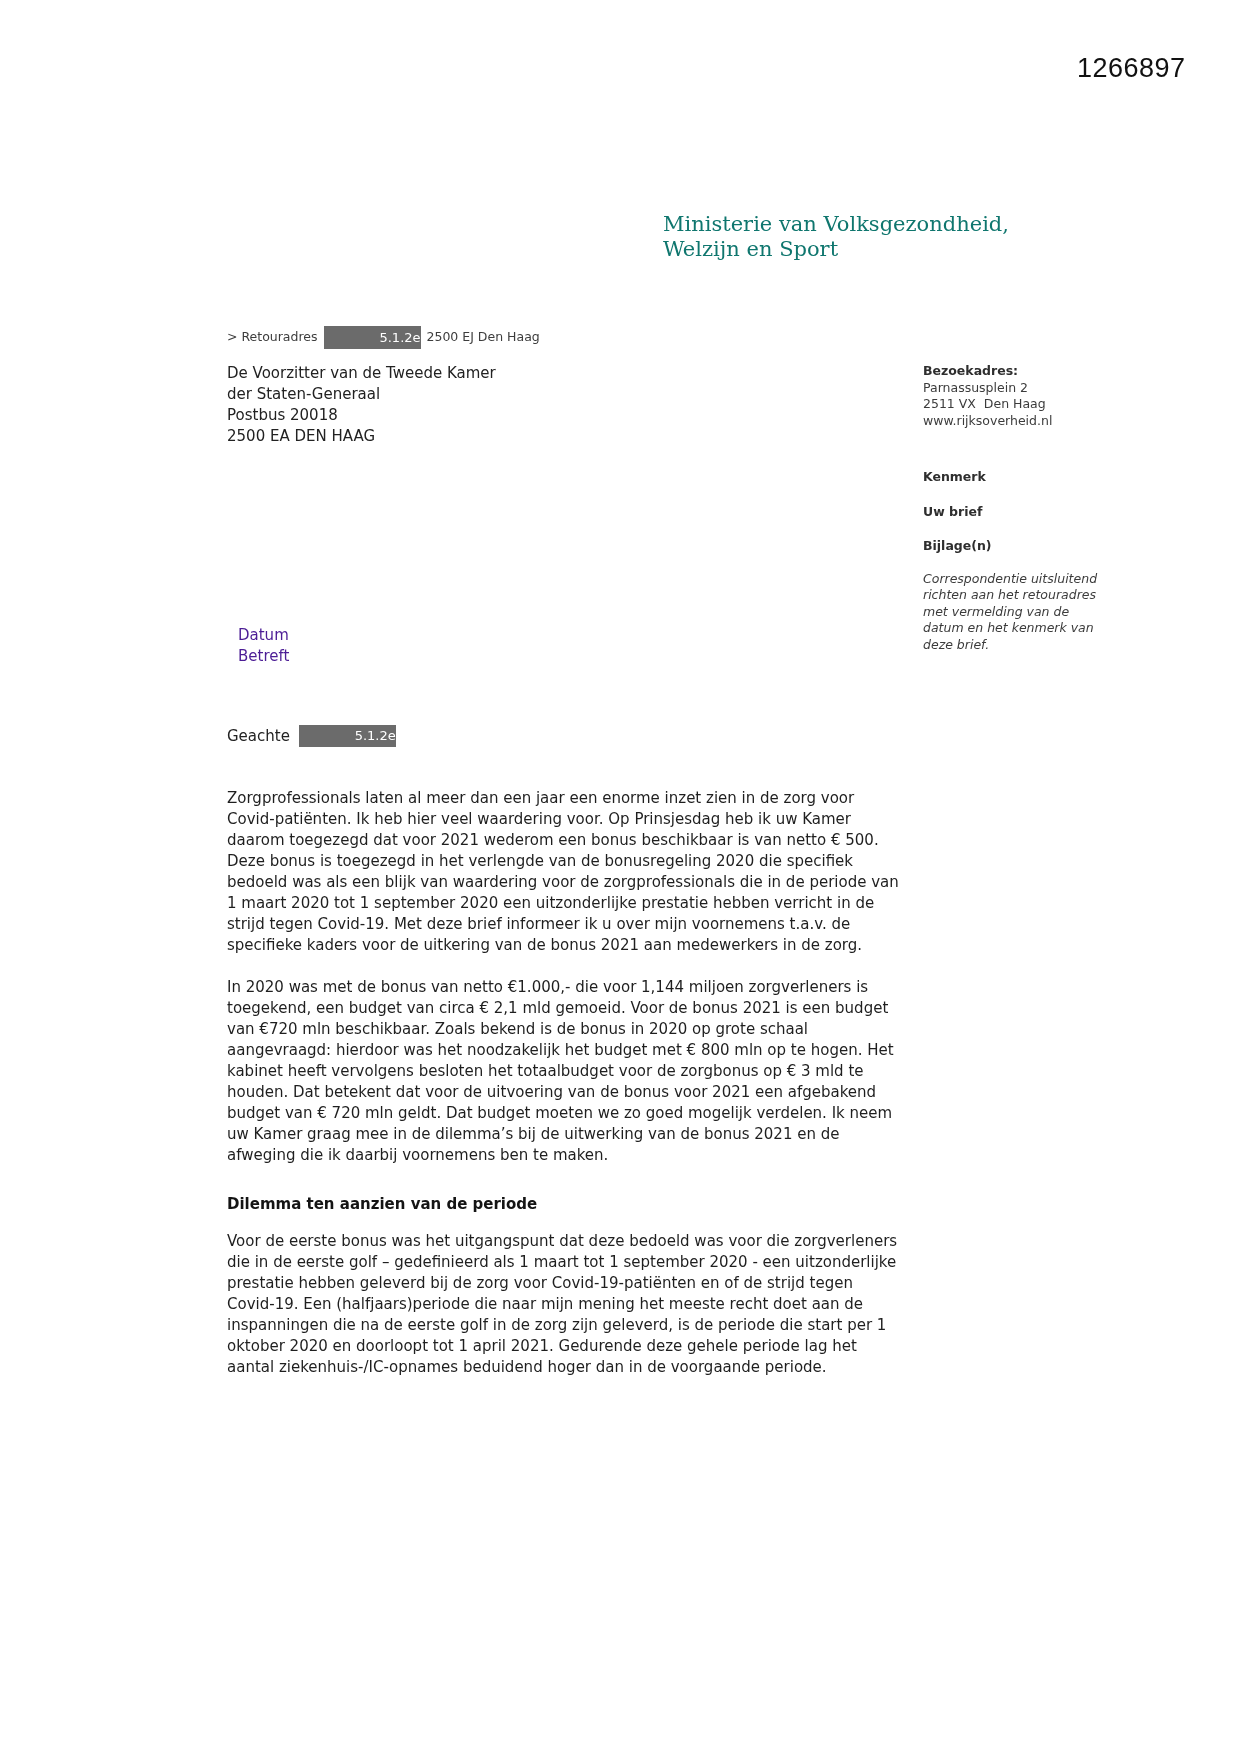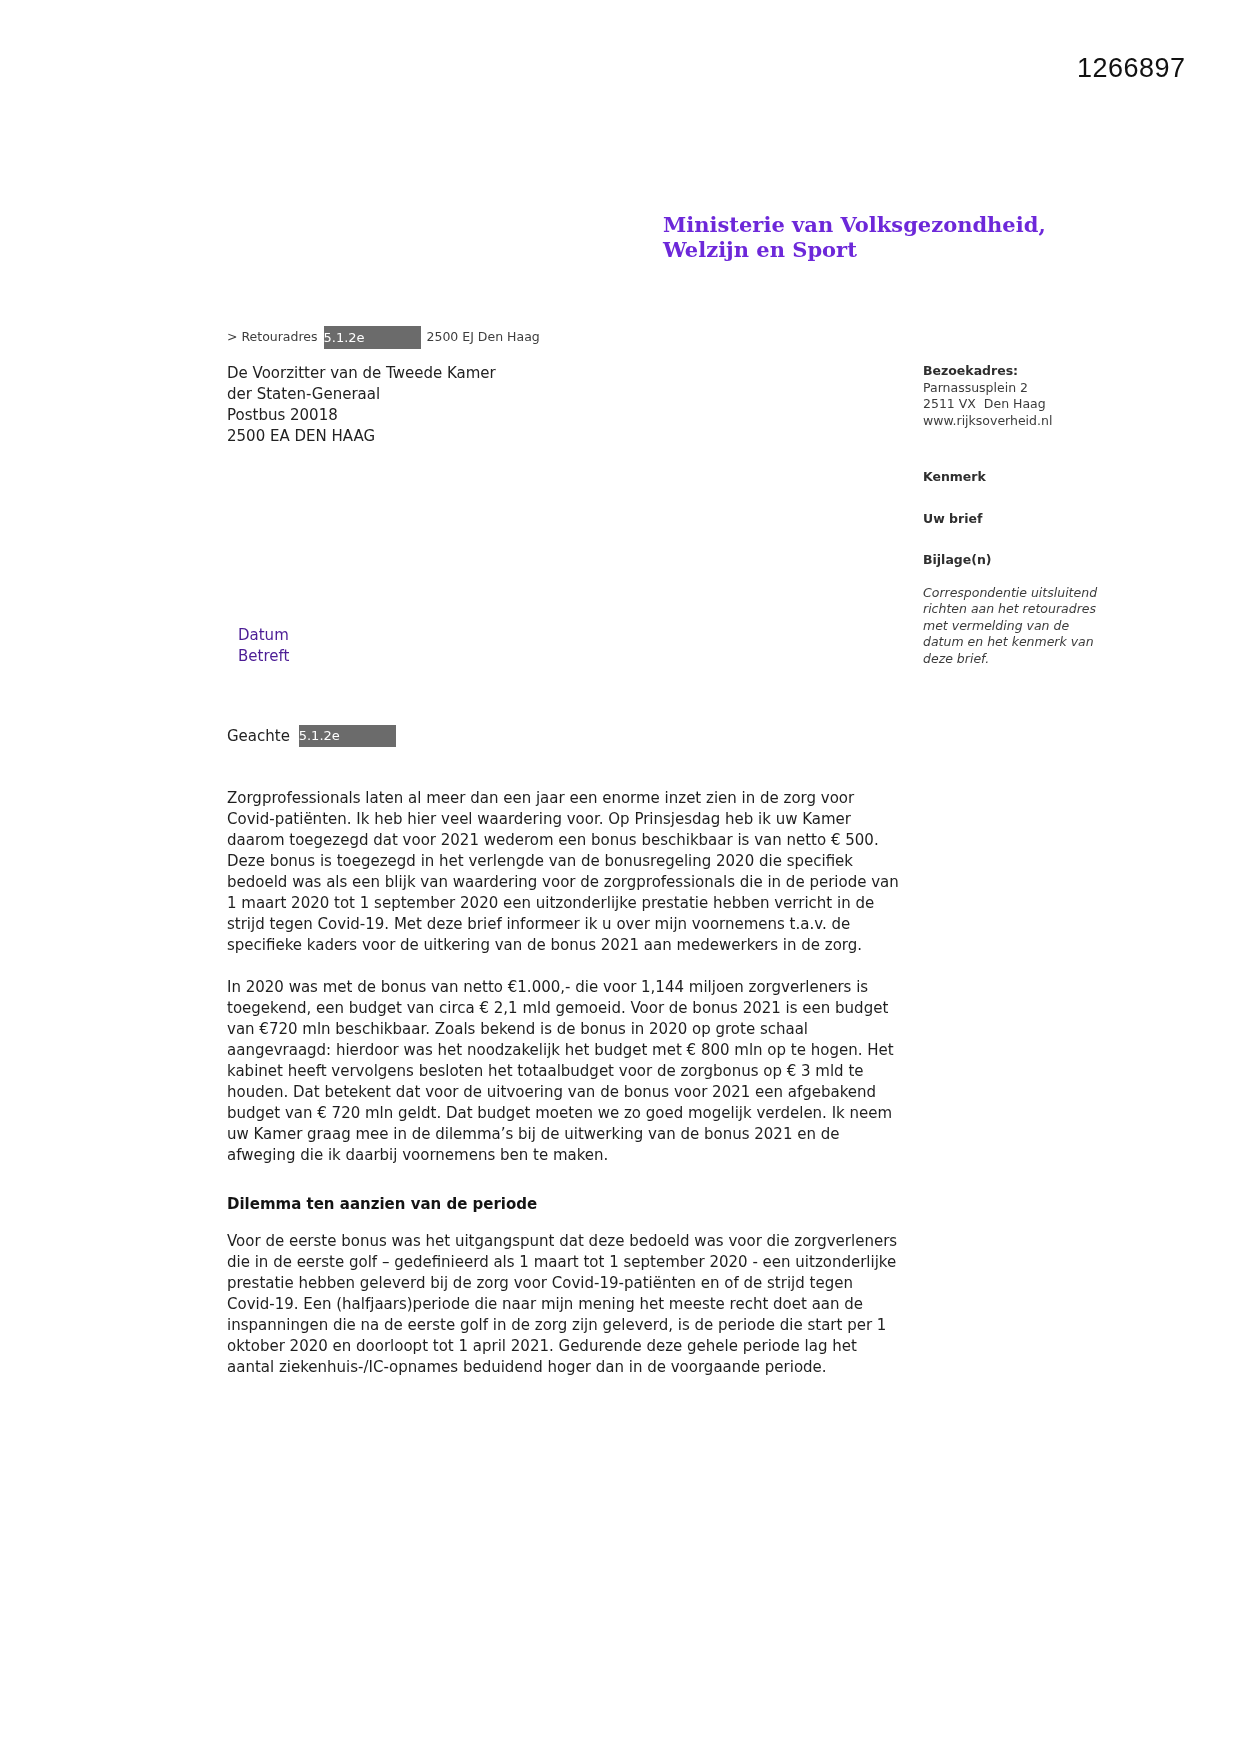--- a/index.html
+++ b/index.html
@@ -25,37 +25,36 @@
     color: #111;
     font-family: "Liberation Sans", sans-serif;
   }
   .ministry {
     position: absolute;
     top: 212px;
     left: 663px;
     font-family: "DejaVu Serif", "Liberation Serif", serif;
     font-size: 21px;
     line-height: 25px;
-    color: #6d28d9;
-    font-weight: bold;
+    color: #0f766e;
   }
   .retour {
     position: absolute;
     top: 325px;
     left: 227px;
     font-size: 12.5px;
     color: #3d3d3d;
     white-space: nowrap;
     line-height: 23px;
   }
   .redaction {
     display: inline-block;
     background: var(--redaction-bg, #6b6b6b);
     color: var(--redaction-text, #ffffff);
-    text-align: left;
+    text-align: right;
     vertical-align: middle;
   }
   .redaction.r-small {
     width: 97px;
     height: 23px;
     line-height: 23px;
     font-size: 13px;
     margin: 0 2px;
   }
   .redaction.r-salute {
@@ -80,21 +79,21 @@
     width: 190px;
     font-size: 12.5px;
     line-height: 16.5px;
     color: #3c3c3c;
   }
   .sb-label {
     font-weight: bold;
     color: #2e2e2e;
   }
   .sb-gap-lg { margin-top: 40px; }
-  .sb-gap-md { margin-top: 25px; }
+  .sb-gap-md { margin-top: 18px; }
   .sb-note {
     margin-top: 16px;
     font-style: italic;
     white-space: pre-wrap;
   }
   .sb-line { white-space: pre-wrap; }
   .meta {
     position: absolute;
     top: 625px;
     left: 238px;

